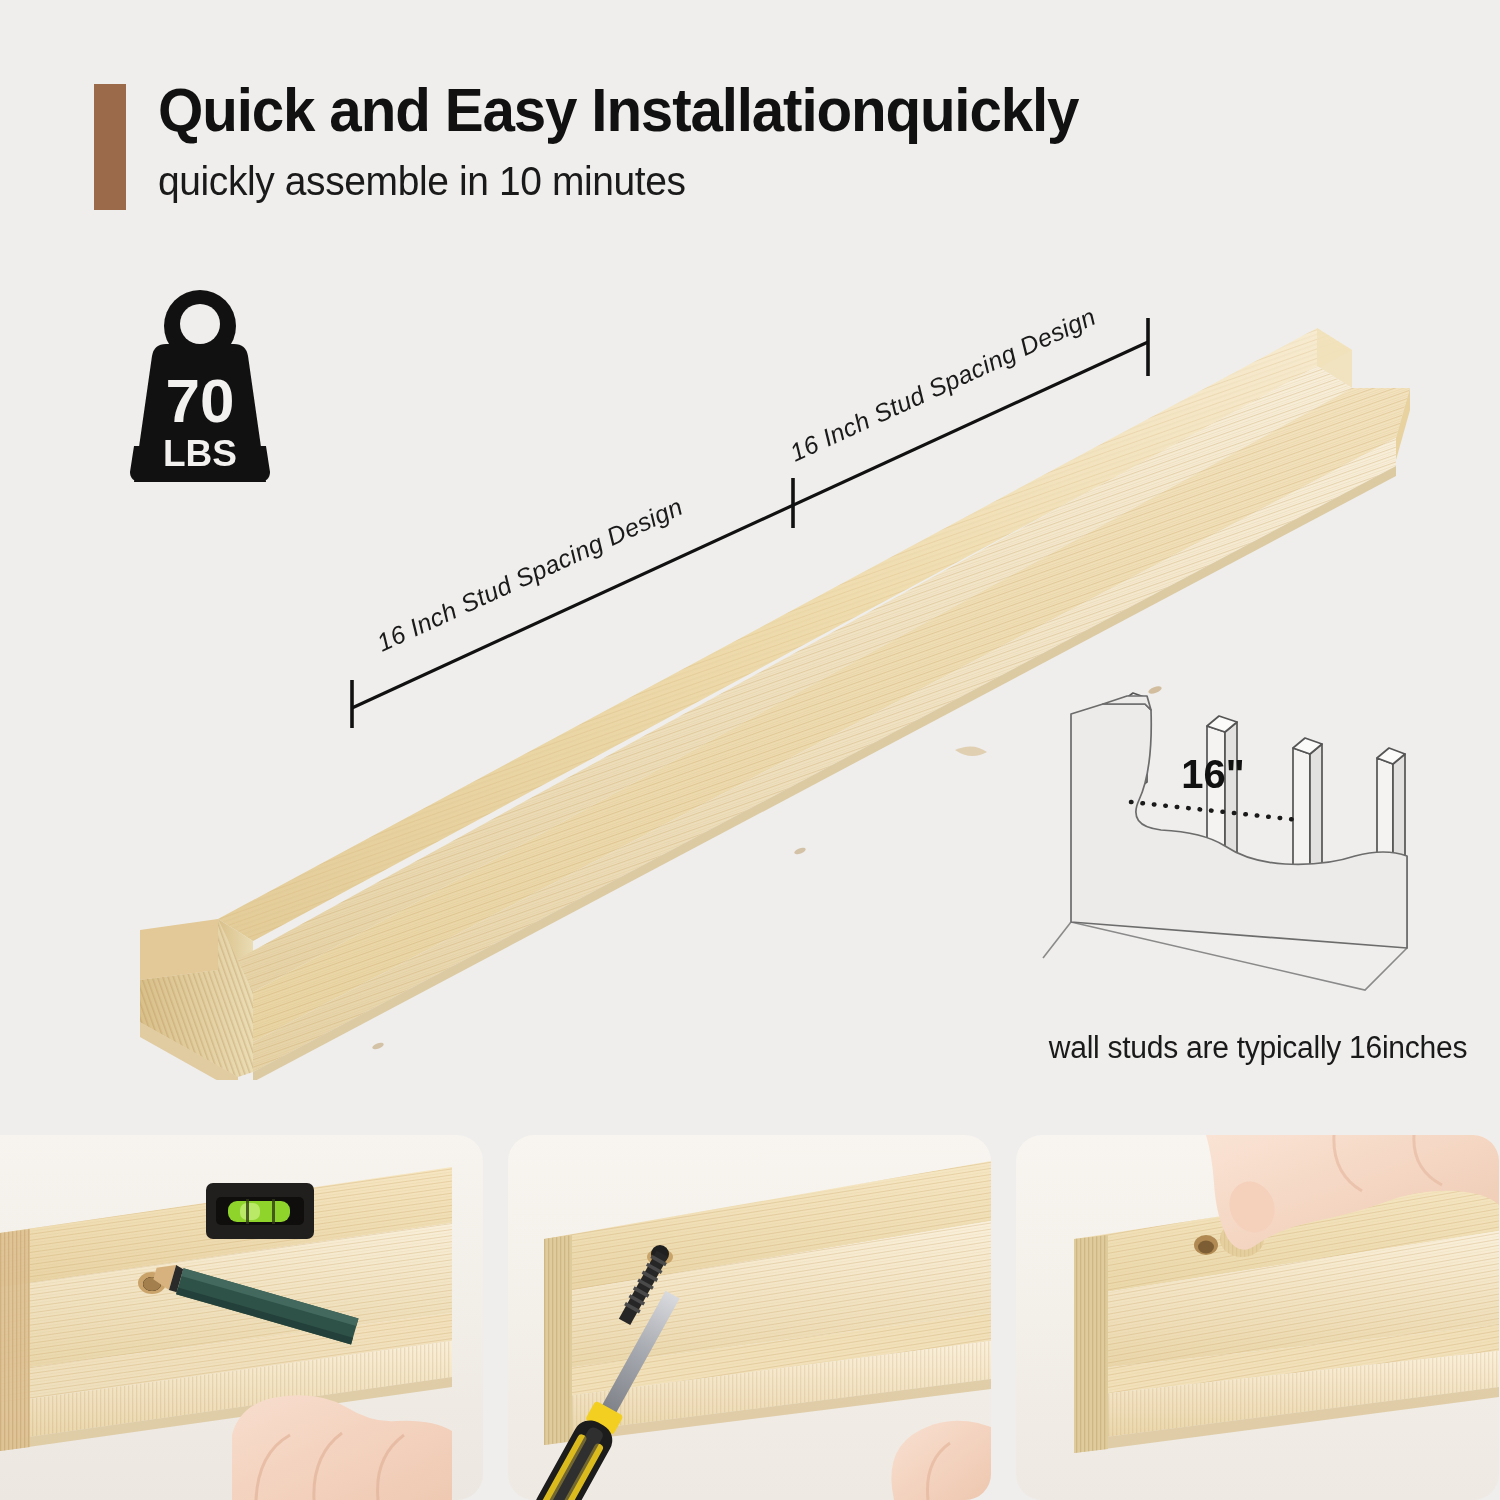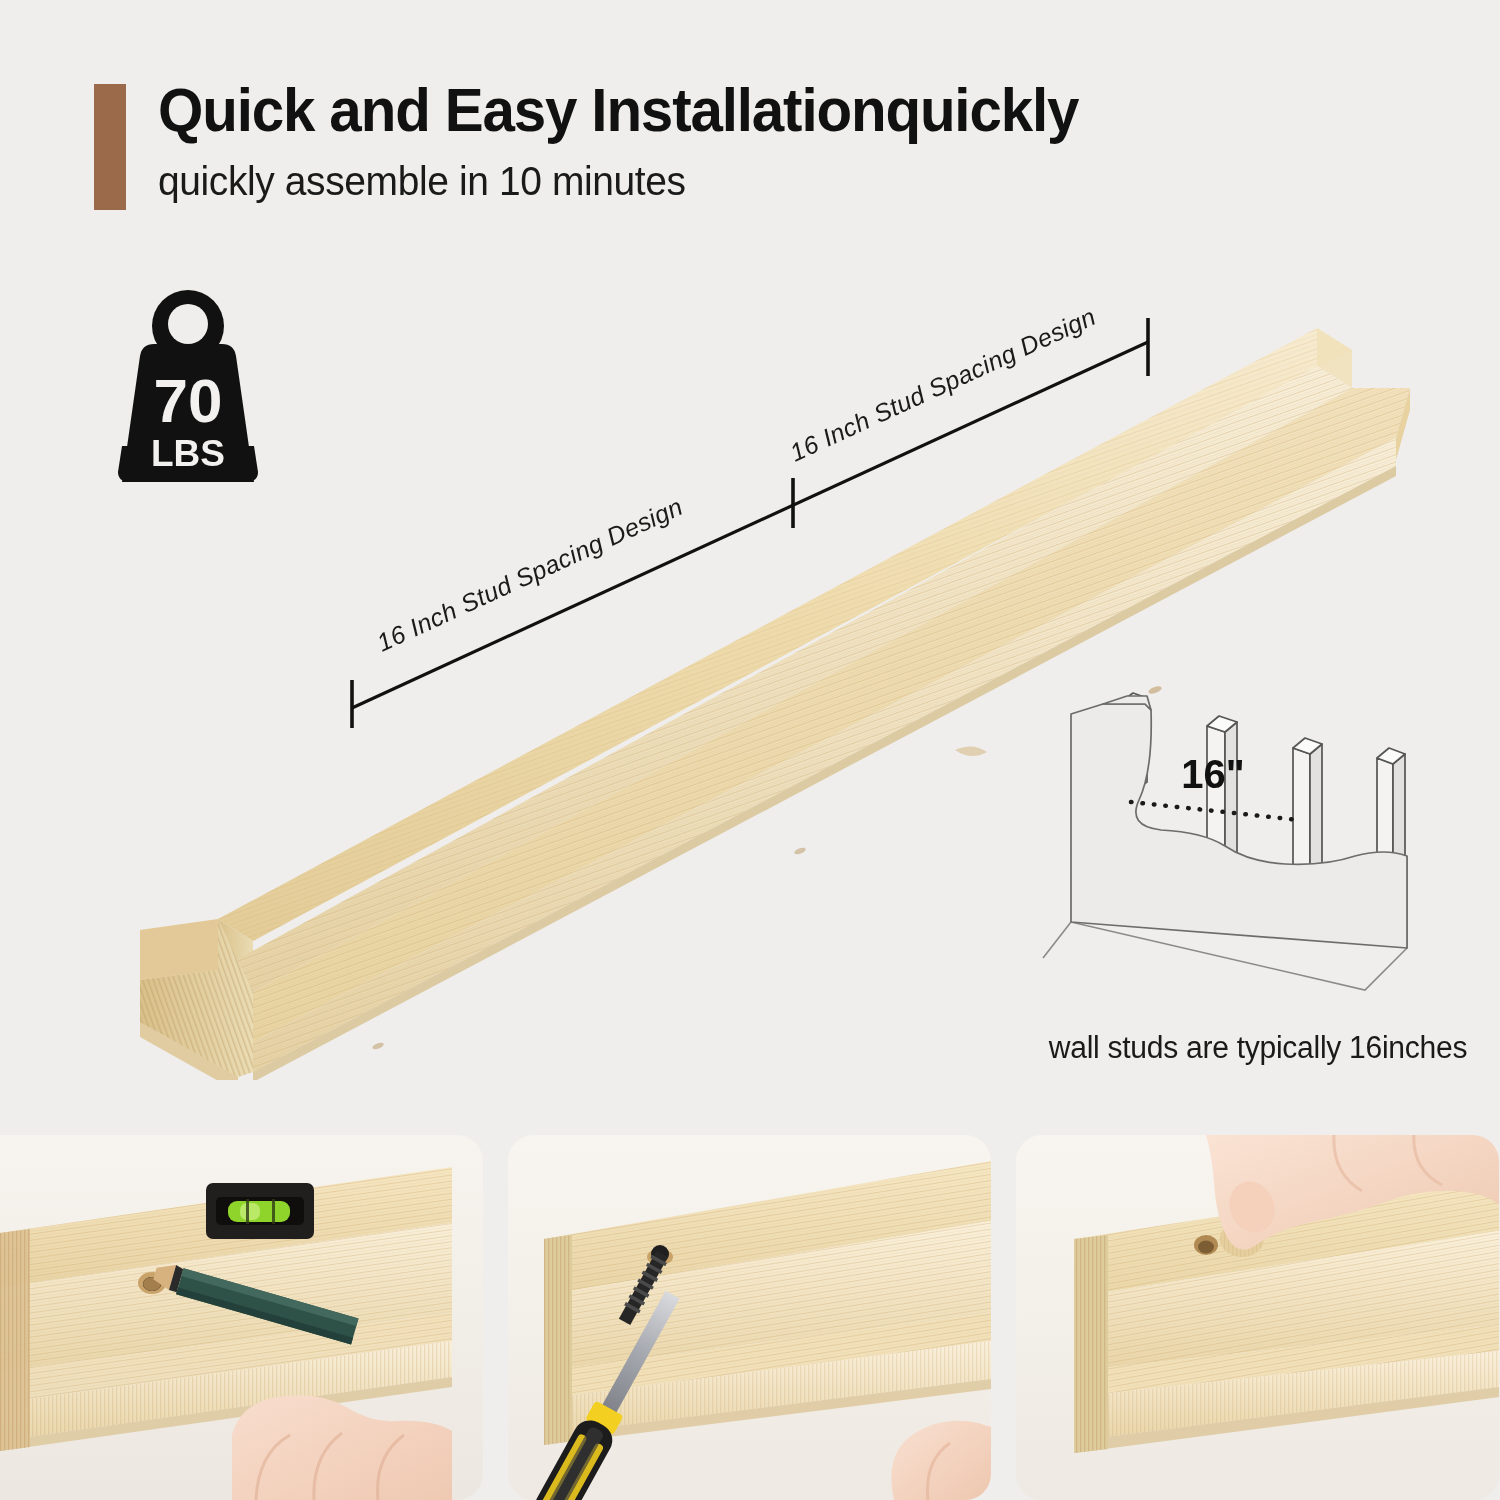--- a/index.html
+++ b/index.html
@@ -52,21 +52,21 @@
     letter-spacing: -0.4px;
     color: #1a1a1a;
     white-space: nowrap;
     transform: scaleX(0.95);
     transform-origin: left center;
   }
 
   
   #weight-badge {
     position: absolute;
-    left: 96px;
+    left: 108px;
     top: 286px;
     width: 184px;
     height: 196px;
   }
   #weight-badge svg { display: block; }
   .badge-num {
     font-family: "Liberation Sans", sans-serif;
     font-weight: 700;
     fill: #f2f1ef;
   }

